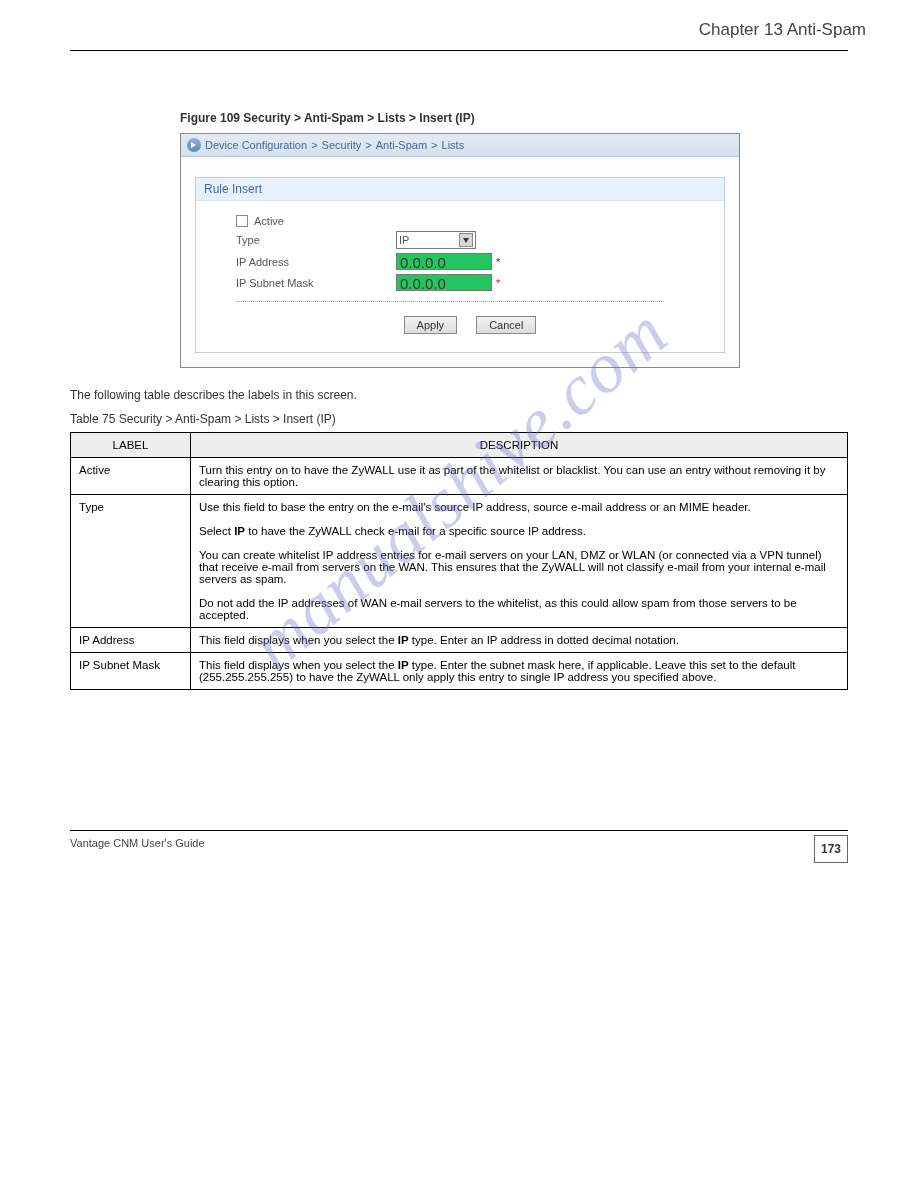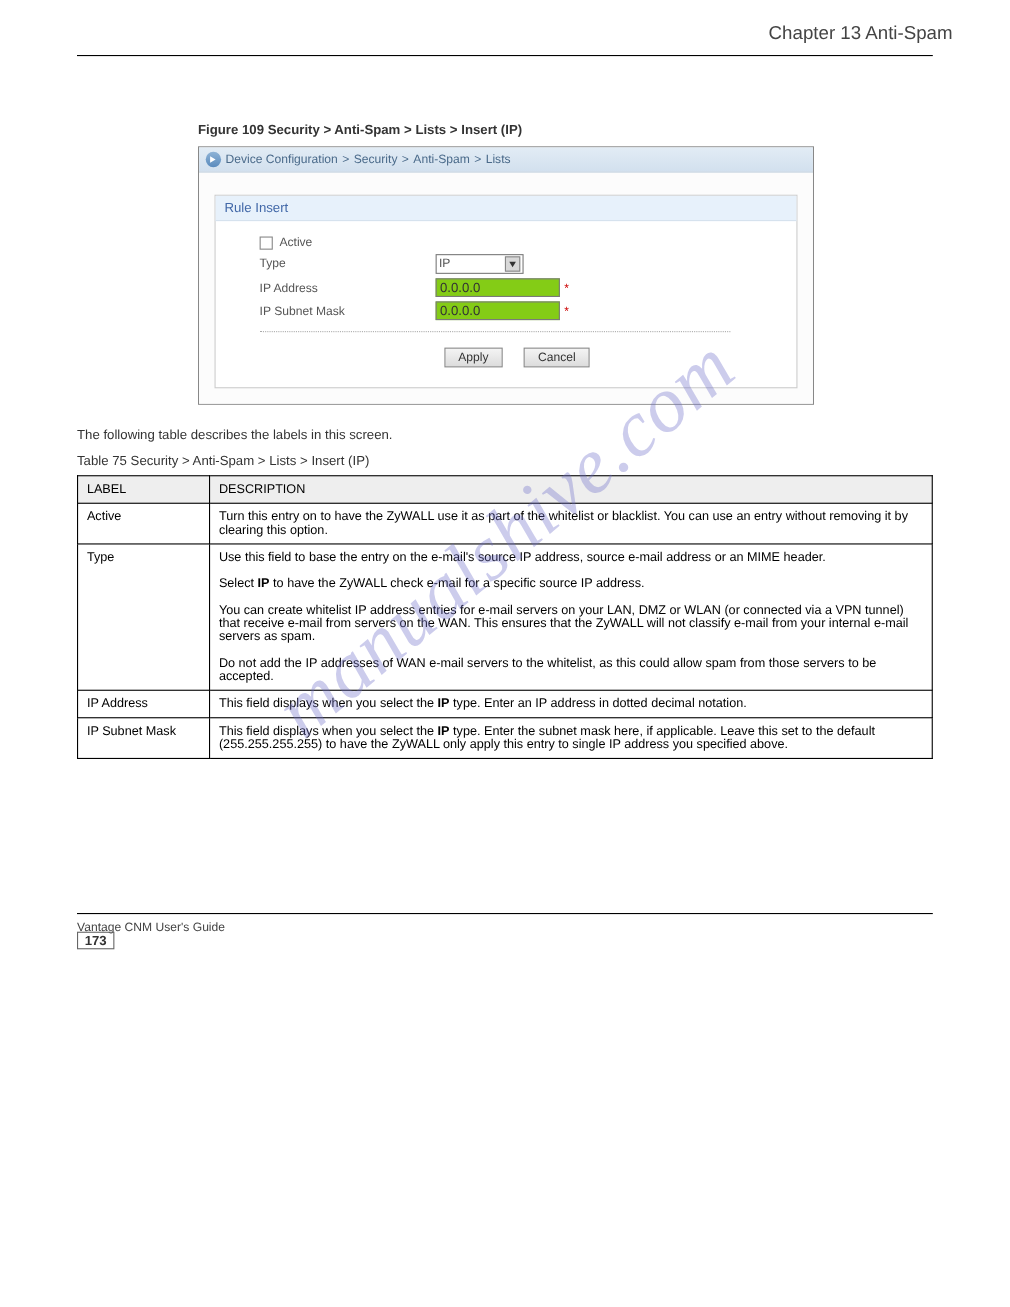--- a/index.html
+++ b/index.html
@@ -105,22 +105,22 @@
   .sel-btn {
     width: 14px; height: 14px; background: #d8d8d8; border: 1px solid #888;
     display: inline-block; position: relative;
   }
   .sel-btn::after {
     content: ""; position: absolute; left: 3px; top: 4px;
     border-left: 3px solid transparent; border-right: 3px solid transparent;
     border-top: 5px solid #333;
   }
   .txt {
-    width: 113px; height: 17px; border: 1px solid #7a7a7a;
-    background: #84cc16; font-size: 12px; padding: 0 3px; color: #333;
+    width: 96px; height: 17px; border: 1px solid #7a7a7a;
+    background: #22c55e; font-size: 15px; padding: 0 3px; color: #333;
   }
   .req { color: #c00; font-size: 11px; margin-left: 4px; }
   .dash-sep {
     border-top: 1px dotted #aaa;
     margin: 10px 40px 10px 0px;
   }
   .btn-row { text-align: center; padding: 4px 0; }
   .btn {
     display: inline-block; padding: 2px 12px; font-size: 11px;
     border: 1px solid #888; background: linear-gradient(#f4f4f4,#dcdcdc);
@@ -144,21 +144,21 @@
   }
   table.desc th, table.desc td {
     border: 1px solid #000;
     padding: 6px 8px;
     vertical-align: top;
     text-align: left;
   }
   table.desc th {
     background: #eee;
     font-weight: normal;
-    text-align: left;
+    text-align: center;
   }
   table.desc td.lbl { width: 120px; }
   table.desc b { font-weight: bold; }
   .watermark {
     position: absolute;
     left: 50%; top: 53%;
     transform: translate(-50%,-50%) rotate(-40deg);
     font-size: 72px;
     color: rgba(110,110,200,0.35);
     font-family: Georgia, 'Times New Roman', serif;
@@ -169,24 +169,23 @@
   }
   .footer {
     margin-top: 140px;
     border-top: 1px solid #000;
     padding-top: 6px;
     display: flex;
     justify-content: space-between;
     align-items: flex-start;
     font-size: 11px;
     color: #444;
-    flex-direction: column;
   }
   .page-num-box {
-    width: 34px; height: 16px; border: 1px solid #666;
+    width: 34px; height: 28px; border: 1px solid #666;
     display: flex; align-items: center; justify-content: center;
     font-weight: bold; font-size: 12px; color: #333;
     margin-top: -2px;
   }
 </style>
 </head>
 <body>
 
 <div class="page">
   <div class="header-right">Chapter 13 Anti-Spam</div>

